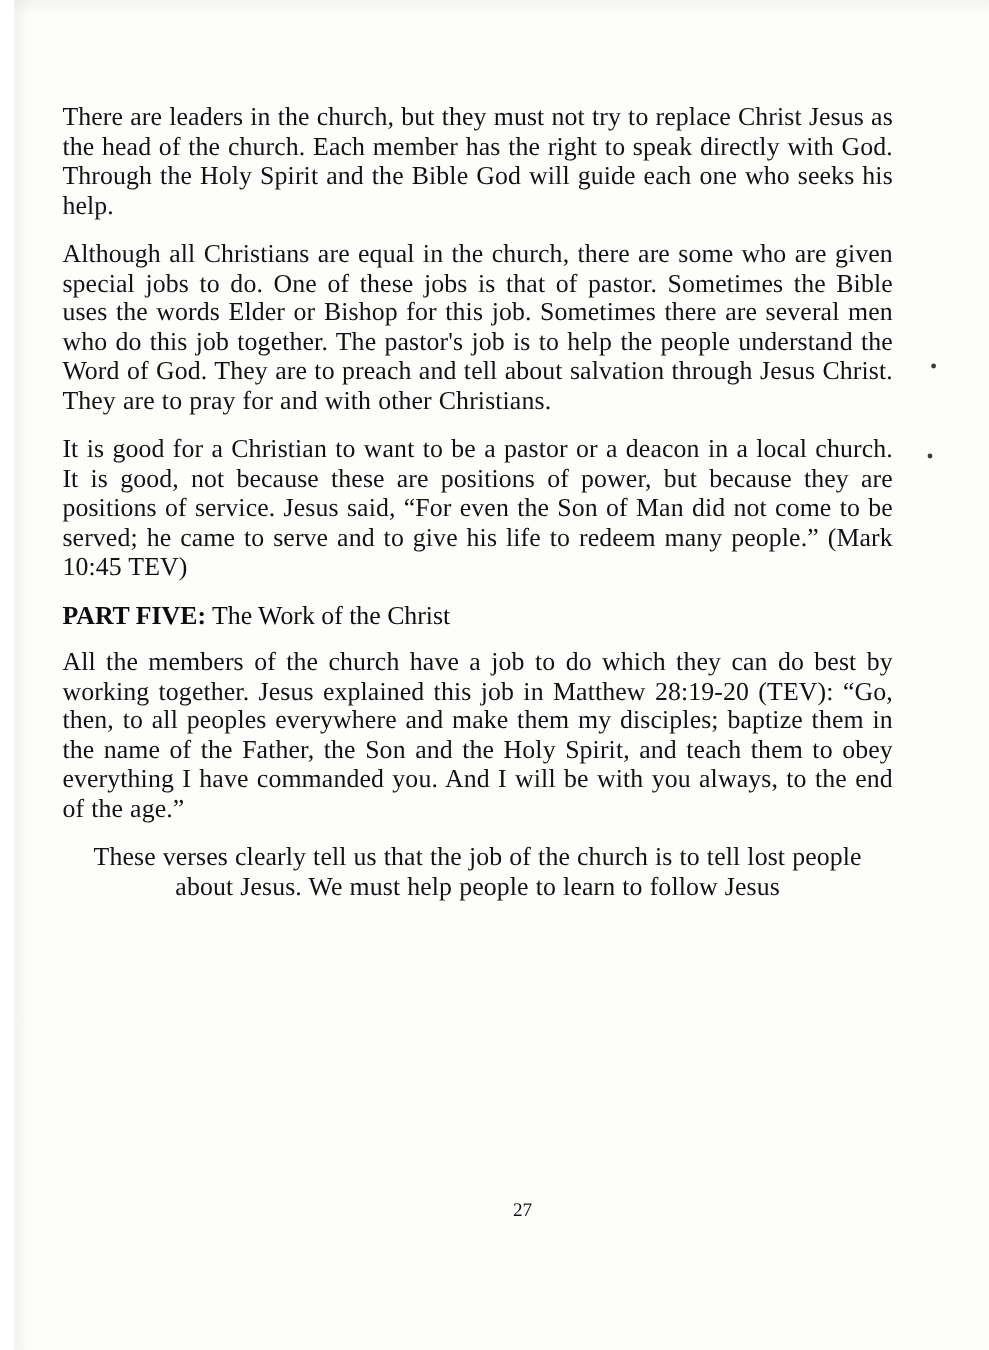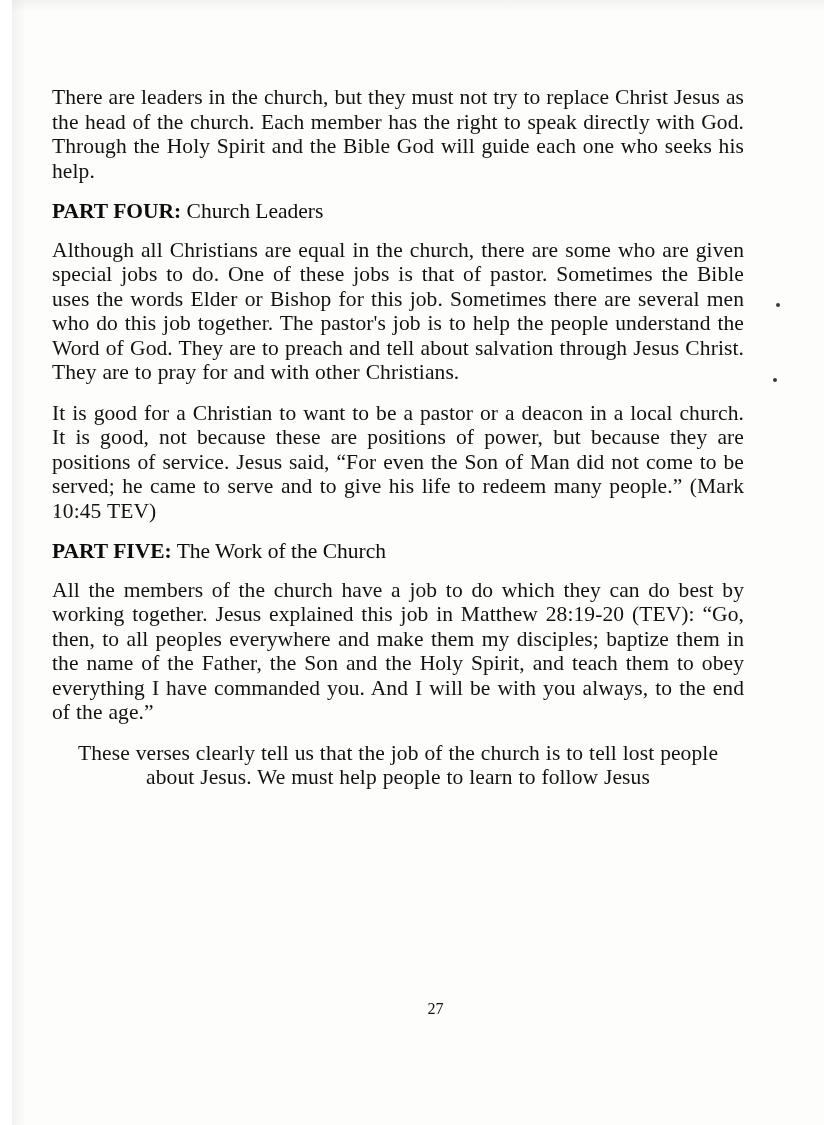--- a/index.html
+++ b/index.html
@@ -86,28 +86,27 @@
 <body>
 
 <div class="page">
   <div class="edge-shadow-top"></div>
   <div class="edge-shadow-left"></div>
 
   <div class="content">
 
     <p class="para">There are leaders in the church, but they must not try to replace Christ Jesus as the head of the church. Each member has the right to speak directly with God. Through the Holy Spirit and the Bible God will guide each one who seeks his help.</p>
 
-    <p class="heading"><span class="lead">PART FOUR:</span><span> Church Leaders</span></p>
 
     <p class="para">Although all Christians are equal in the church, there are some who are given special jobs to do. One of these jobs is that of pastor. Sometimes the Bible uses the words Elder or Bishop for this job. Sometimes there are several men who do this job together. The pastor's job is to help the people understand the Word of God. They are to preach and tell about salvation through Jesus Christ. They are to pray for and with other Christians.</p>
 
 
     <p class="para">It is good for a Christian to want to be a pastor or a deacon in a local church. It is good, not because these are positions of power, but because they are positions of service. Jesus said, “For even the Son of Man did not come to be served; he came to serve and to give his life to redeem many people.” (Mark 10:45 TEV)</p>
 
-    <p class="heading"><span class="lead">PART FIVE:</span><span> The Work of the Church</span></p>
+    <p class="heading"><span class="lead">PART FIVE:</span><span> The Work of the Christ</span></p>
 
     <p class="para">All the members of the church have a job to do which they can do best by working together. Jesus explained this job in Matthew 28:19-20 (TEV): “Go, then, to all peoples everywhere and make them my disciples; baptize them in the name of the Father, the Son and the Holy Spirit, and teach them to obey everything I have commanded you. And I will be with you always, to the end of the age.”</p>
 
     <p class="para nojust">These verses clearly tell us that the job of the church is to tell lost people about Jesus. We must help people to learn to follow Jesus</p>
 
   </div>
 
   <div class="pageno">27</div>
 
   <div class="speck speck-a"></div>

